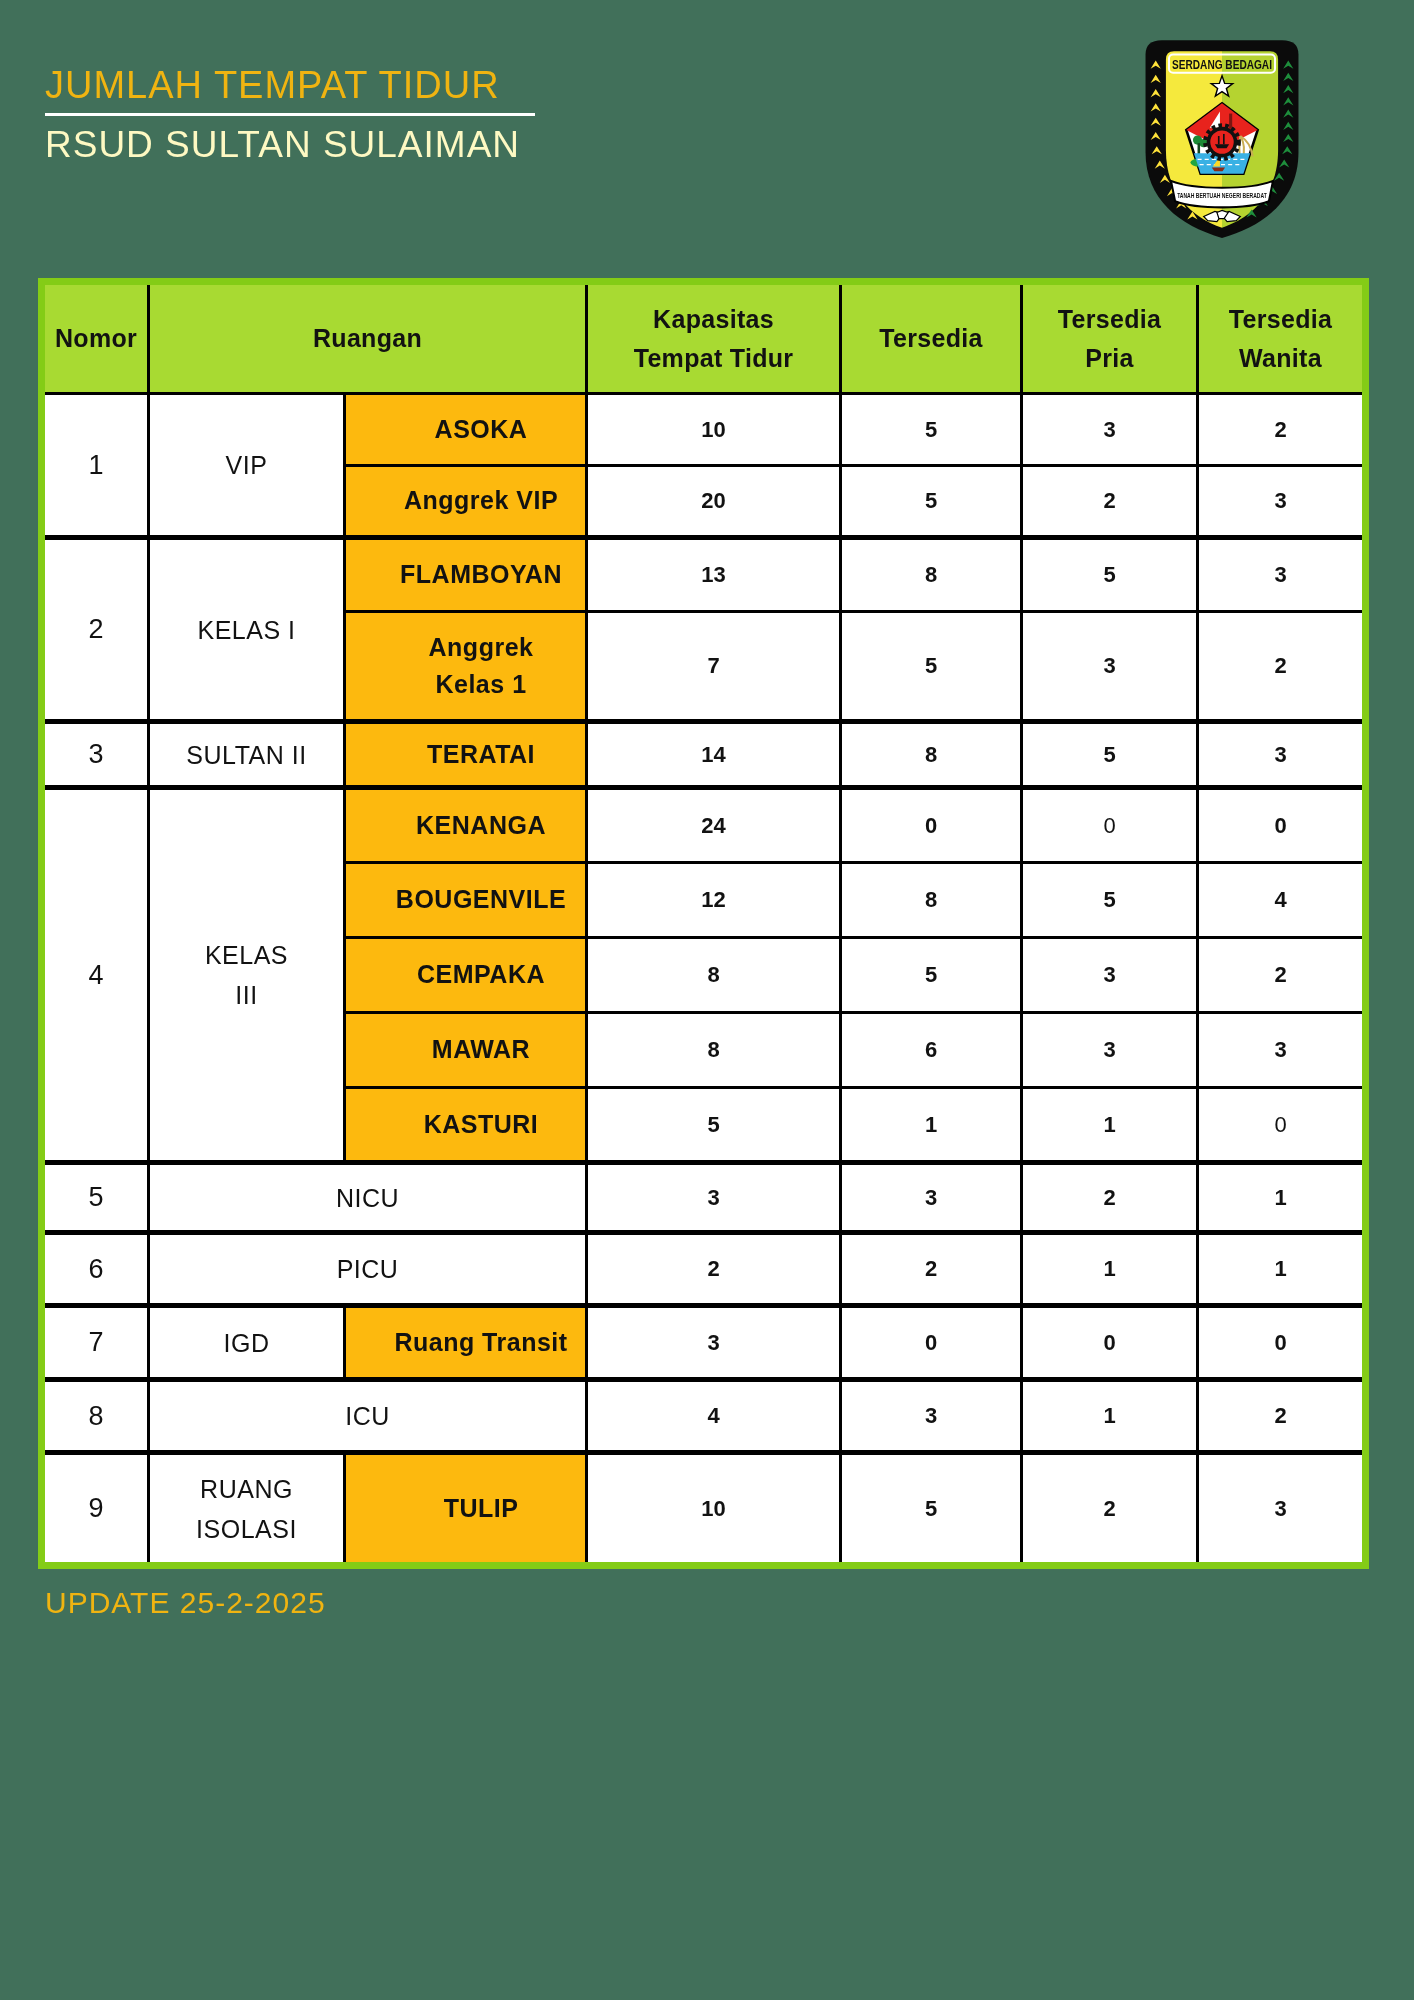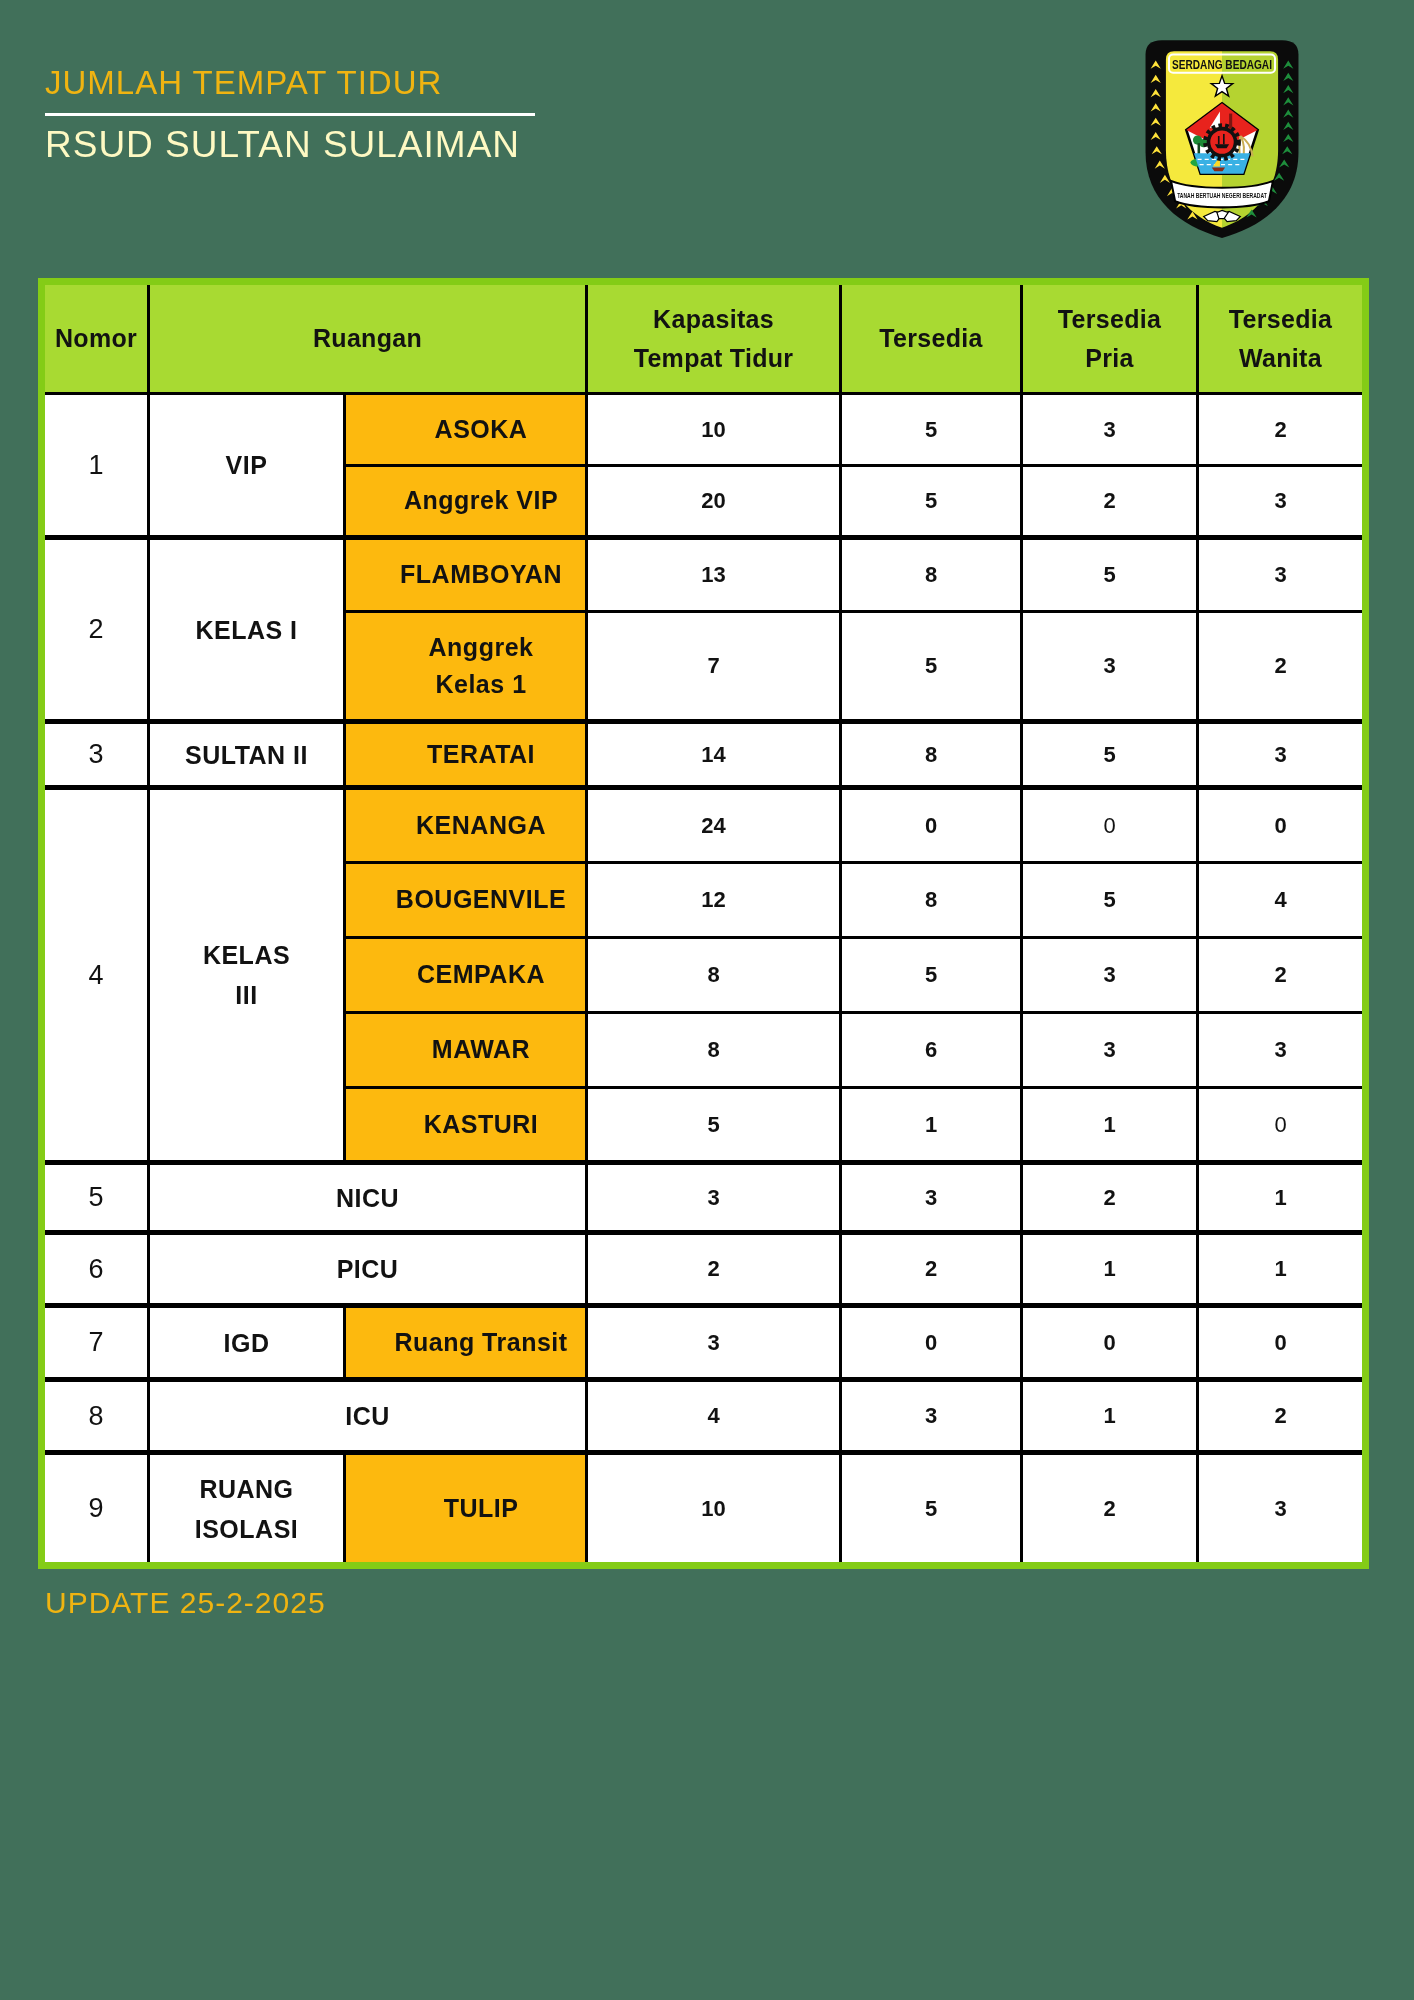--- a/index.html
+++ b/index.html
@@ -4,21 +4,21 @@
 <style>
   html,body{margin:0;padding:0;}
   body{
     width:1414px;height:2000px;position:relative;overflow:hidden;
     background:#41705a;
     font-family:"Liberation Sans",sans-serif;
     -webkit-text-size-adjust:none;
   }
   .page-title{
     position:absolute;left:45px;top:64px;
-    font-size:33px;color:#f0b411;letter-spacing:1px;white-space:nowrap;
+    font-size:38px;color:#f0b411;letter-spacing:1px;white-space:nowrap;
   }
   .title-underline{
     position:absolute;left:45px;top:113px;width:490px;height:3px;background:#ffffff;
   }
   .page-subtitle{
     position:absolute;left:45px;top:124px;
     font-size:37px;color:#fef9c3;letter-spacing:1px;white-space:nowrap;
   }
   .logo{position:absolute;left:1134px;top:32px;width:176px;height:208px;}
   table.bed-table{
@@ -27,21 +27,21 @@
   }
   .bed-table th,.bed-table td{
     border:3px solid #000;text-align:center;vertical-align:middle;
     white-space:pre-line;color:#121212;padding:0;overflow:hidden;
   }
   .bed-table{border:7px solid #84cc16;}
   .bed-table th{
     background:#a8da32;font-size:25px;font-weight:bold;line-height:1.55;letter-spacing:.3px;
   }
   td.no{font-size:27px;font-weight:normal;}
-  td.cat,td.roomwide{font-size:25px;font-weight:bold;letter-spacing:.5px;line-height:1.6;}
+  td.cat,td.roomwide{font-size:25px;font-weight:normal;letter-spacing:.5px;line-height:1.6;}
   td.room{font-size:25px;font-weight:bold;letter-spacing:.5px;line-height:1.5;background:#fdb90e;padding-left:31px;}
   td.val{font-size:22px;font-weight:bold;text-align:center;}
   td.val.light{font-weight:normal;}
   tr.gs>td{border-top-width:5px;}
   tr.hhdr{height:112px;}
   tr.h72{height:72px;} tr.h74{height:74px;} tr.h110{height:110px;}
   tr.h66{height:66px;} tr.h75{height:75px;} tr.h70{height:70px;}
   tr.h73{height:73px;} tr.h113{height:113px;}
   .update-text{
     position:absolute;left:45px;top:1586px;

